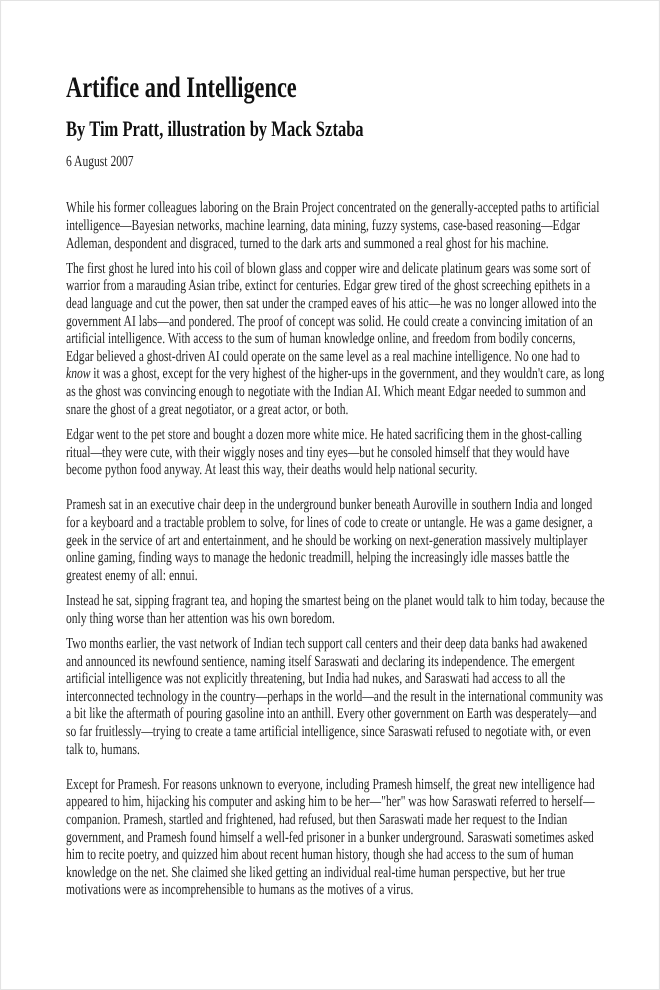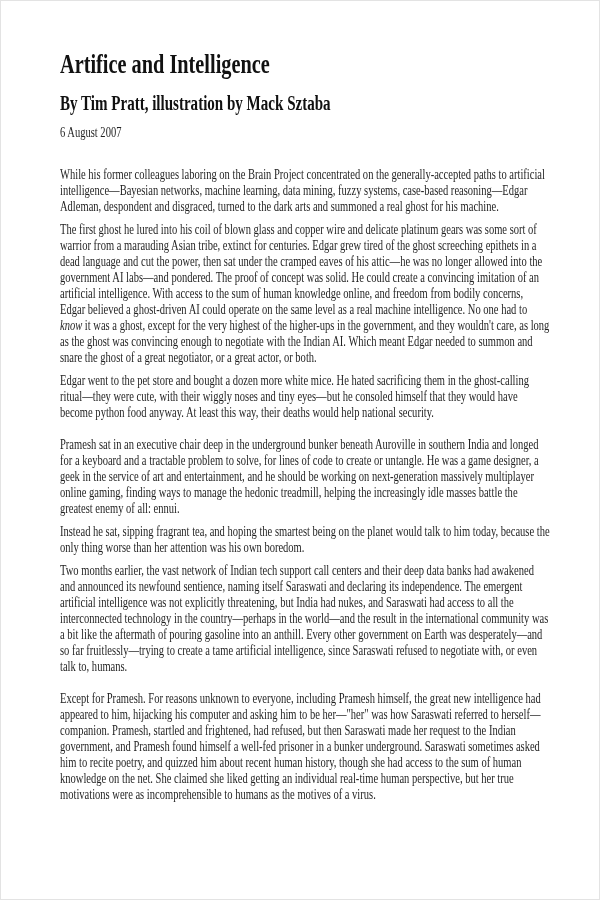--- a/index.html
+++ b/index.html
@@ -9,21 +9,21 @@
   }
   body {
     width: 600px;
     height: 900px;
     overflow: hidden;
     box-shadow: inset 0 0 0 1px #e3e3e3;
     font-family: "Liberation Serif", "DejaVu Serif", serif;
     color: #1f1f1f;
   }
   .page {
-    padding: 49px 0 0 60px;
+    padding: 64px 0 0 60px;
   }
   
   .content {
     width: 652px;
     transform: scaleX(0.752);
     transform-origin: top left;
   }
   .title {
     font-size: 27px;
     line-height: 1.15;

